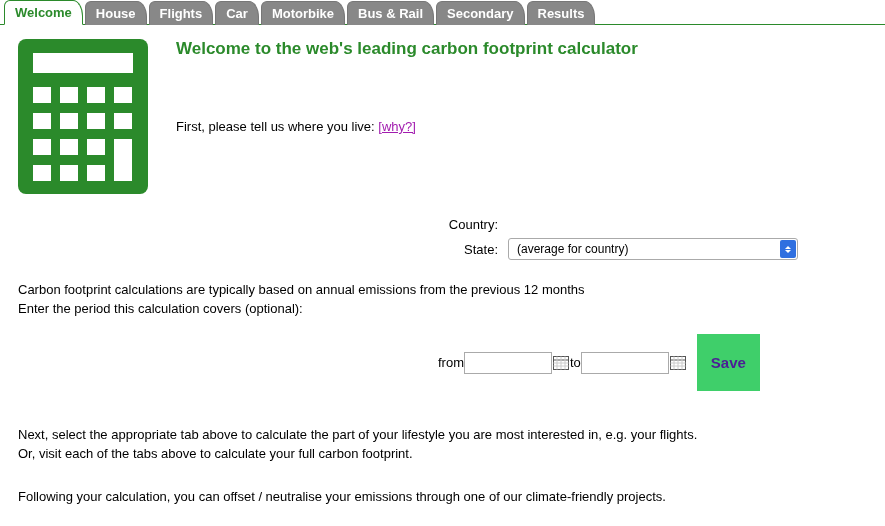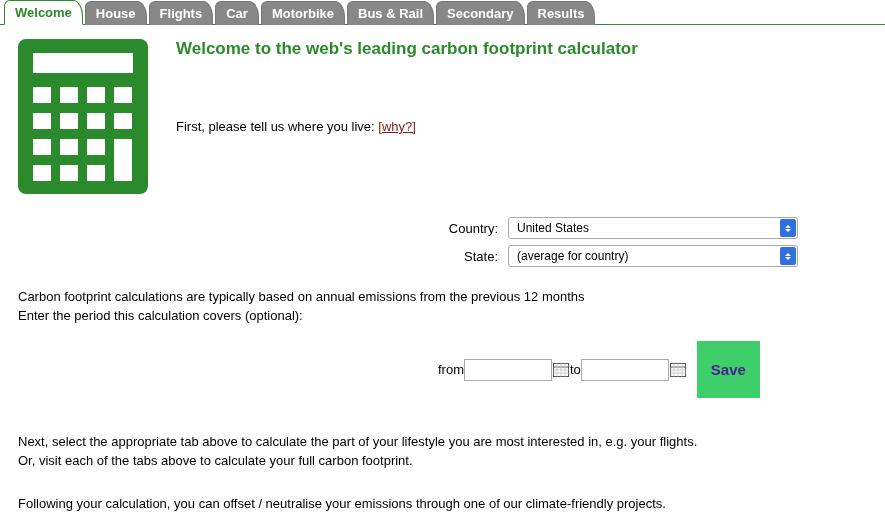--- a/index.html
+++ b/index.html
@@ -44,21 +44,21 @@
   .content { padding: 14px 18px; }
   .hero { display: flex; gap: 28px; }
   .calc-icon { flex: 0 0 auto; }
   .hero-text h2 {
     margin: 0 0 60px 0;
     color: #2b8a2b;
     font-size: 17px;
     font-weight: bold;
   }
   .hero-text p { margin: 0; font-size: 13px; }
-  .why-link { color: #7f1d1d; text-decoration: underline; cursor: pointer; }
+  .why-link { color: #a21caf; text-decoration: underline; cursor: pointer; }
   .form-row {
     display: flex;
     align-items: center;
     margin-top: 6px;
   }
   .location-block { margin-top: 20px; }
   .form-row label {
     width: 80px;
     text-align: right;
     margin-right: 10px;
@@ -181,24 +181,20 @@
         <p>
           <span>First, please tell us where you live:</span>
           <span class="why-link">[why?]</span>
         </p>
       </div>
     </div>
 
     <div class="location-block">
       <div class="form-row">
         <label>Country:</label>
-        <div class="select-wrap">
-          <span>United States</span>
-          <span class="arrowbox"></span>
-        </div>
       </div>
       <div class="form-row">
         <label>State:</label>
         <div class="select-wrap">
           <span>(average for country)</span>
           <span class="arrowbox"></span>
         </div>
       </div>
     </div>
 

